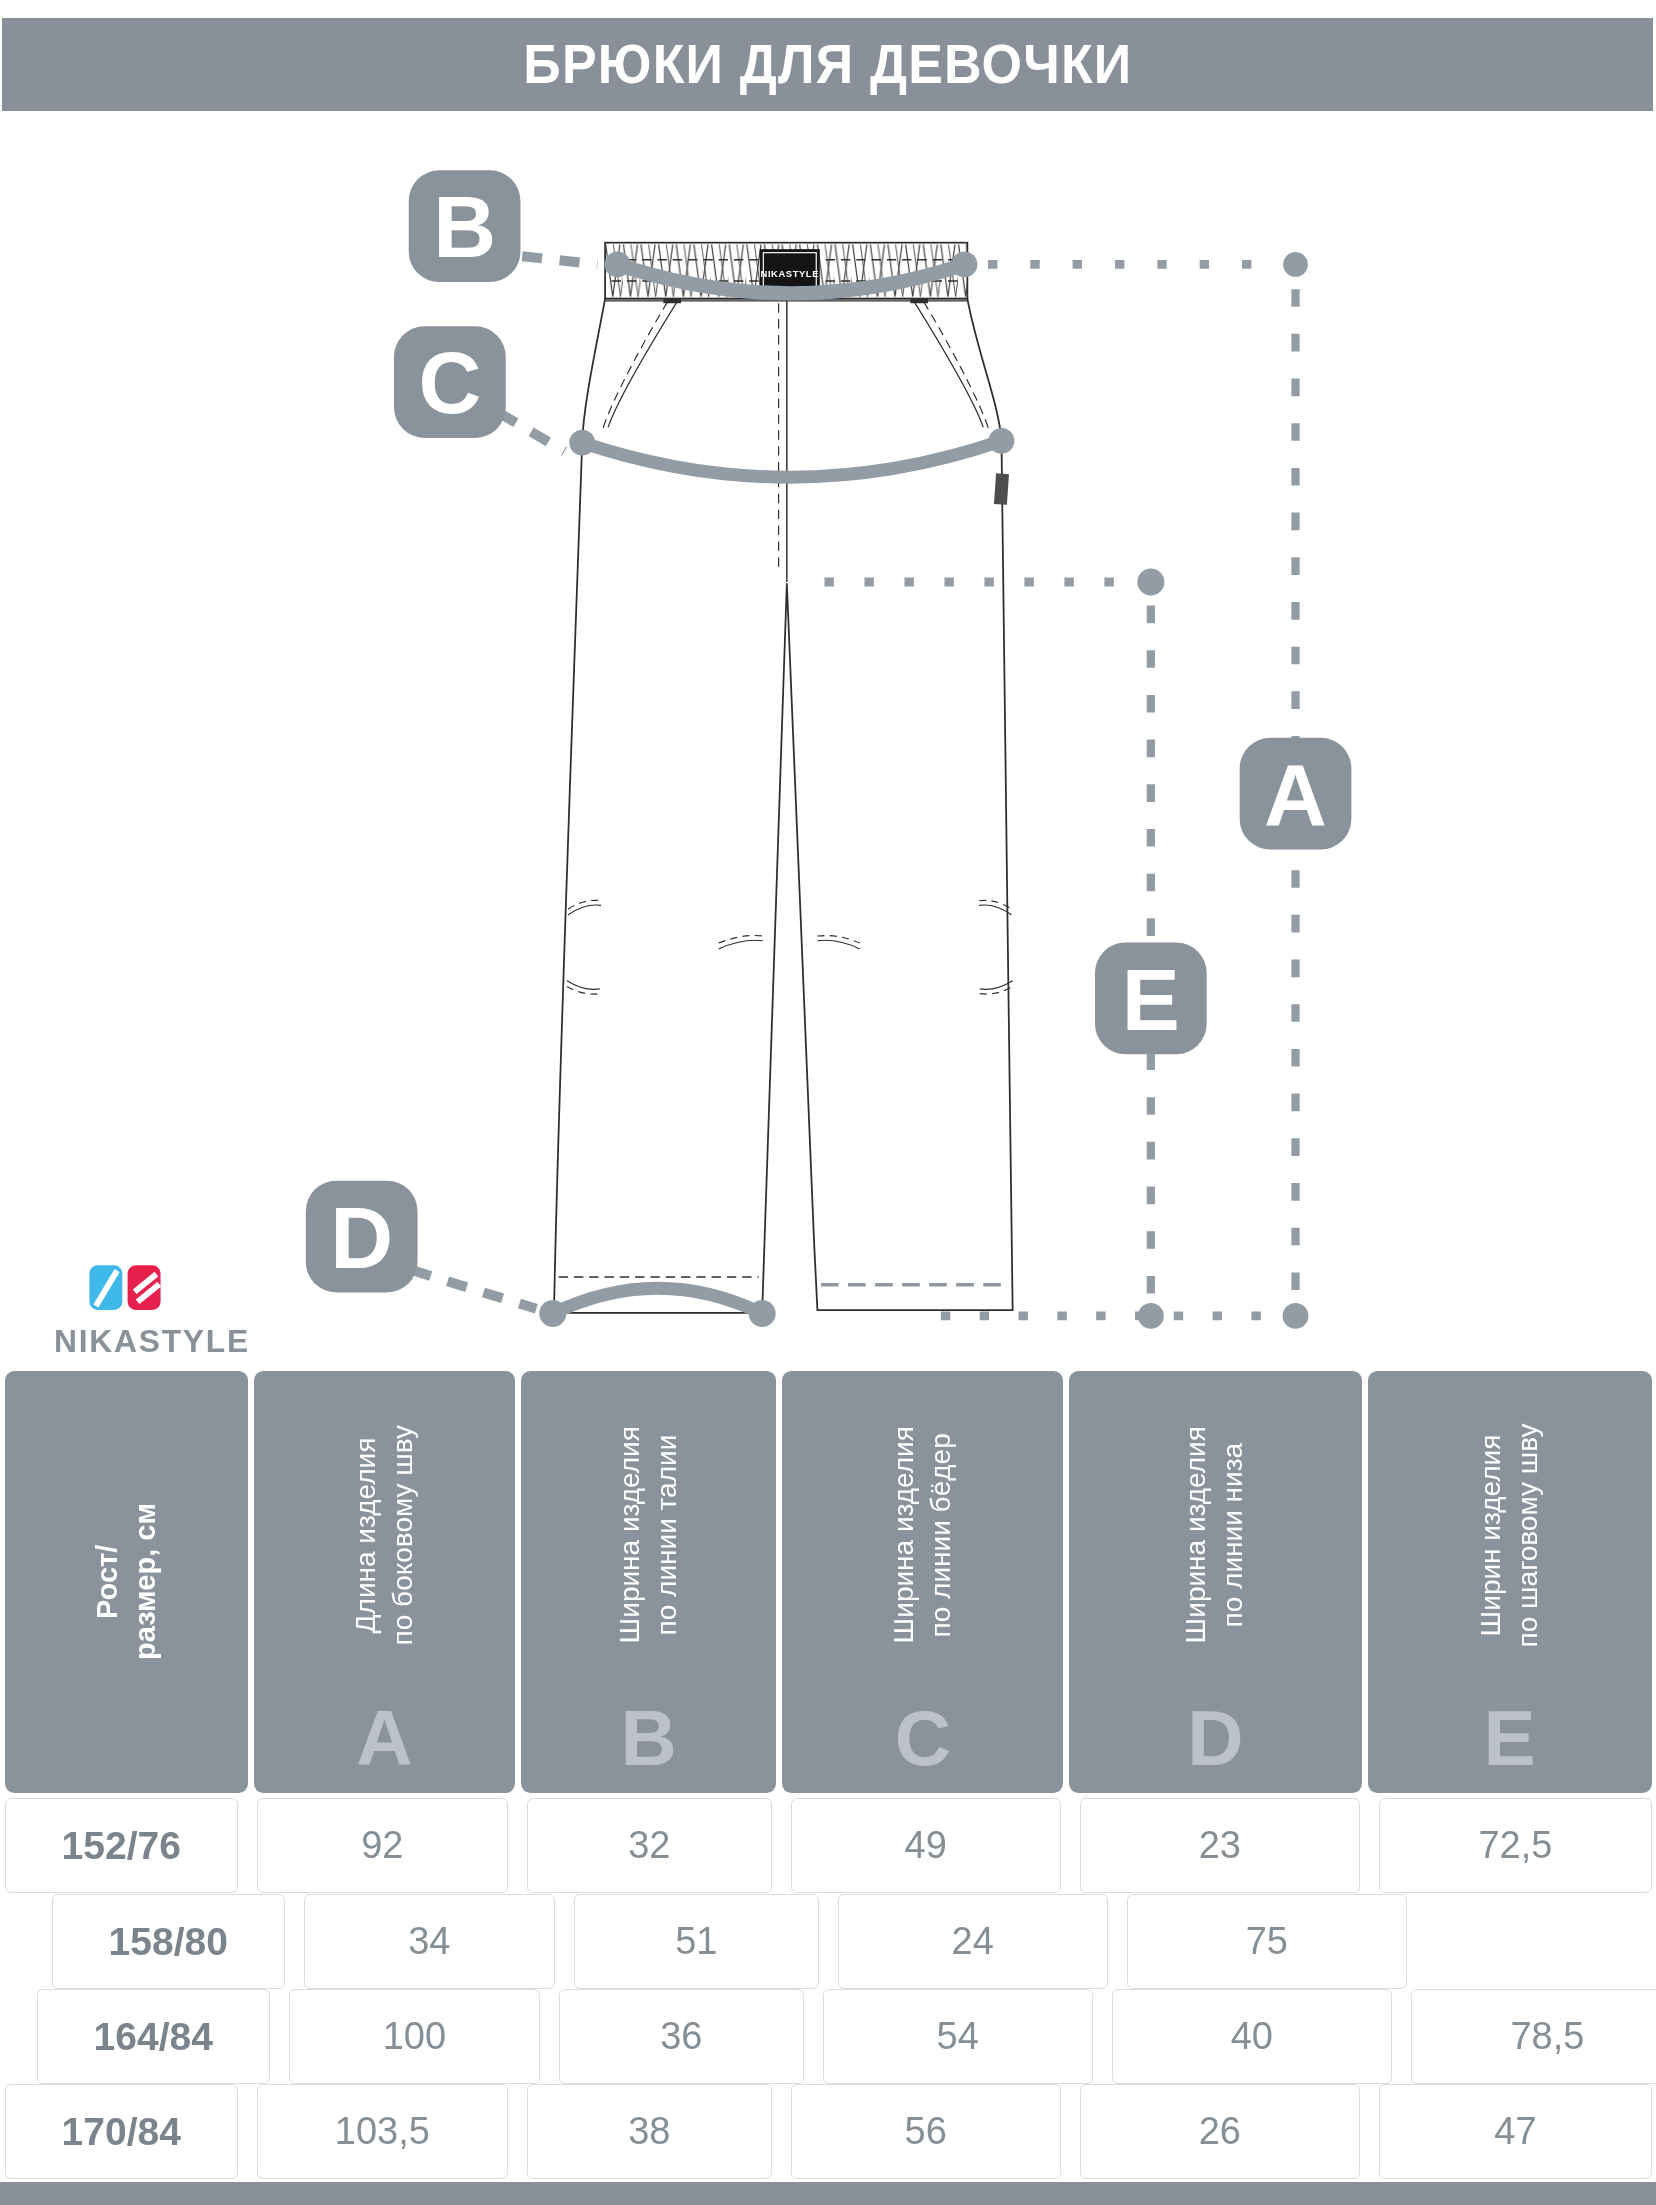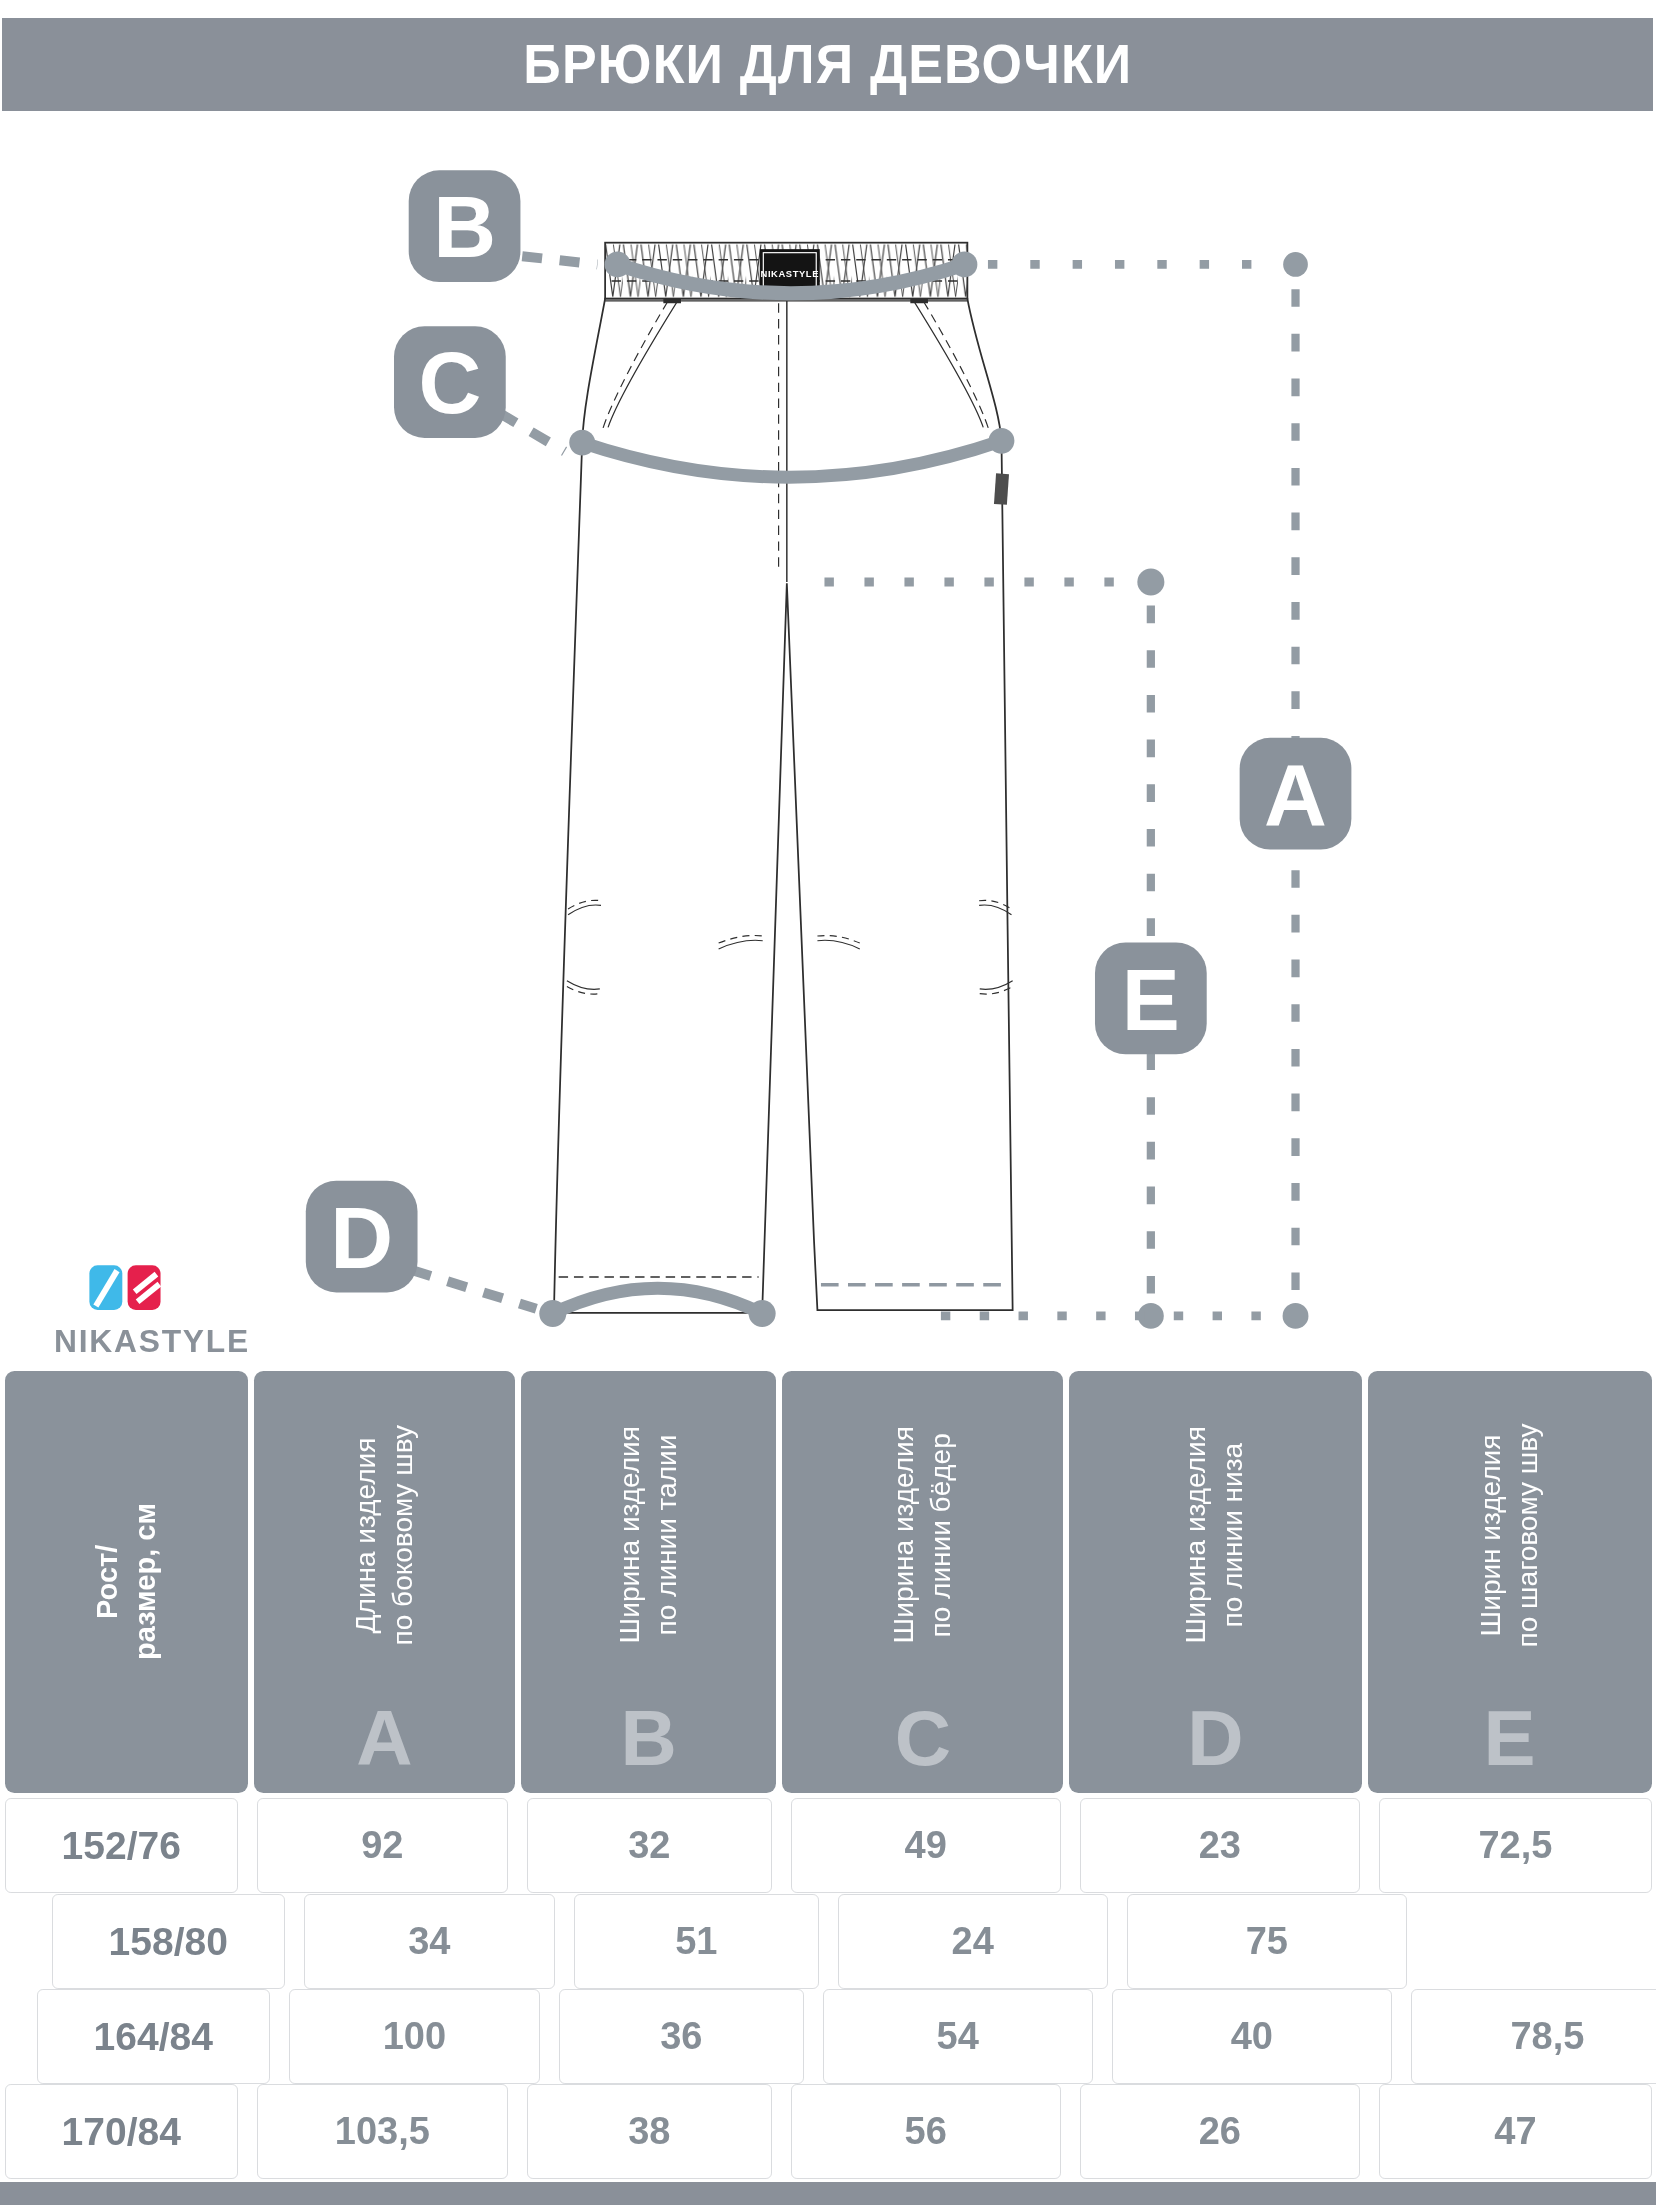--- a/index.html
+++ b/index.html
@@ -41,21 +41,21 @@
   .hcell .letter {
     position:absolute; bottom:9.4px; left:0; width:100%; text-align:center;
     font-size:78px; font-weight:bold; color:#BDC2C8;
   }
   .trow { display:grid; grid-template-columns:413fr 445fr 434fr 478fr 497fr 483fr;
     column-gap:19px; position:absolute; left:4.7px; width:1647px; height:95px; }
   .r0 { top:1798px; } .r1 { top:1894px;padding-left:47px; } .r2 { top:1989px;margin-left:32px; } .r3 { top:2084px; }
   .tcell {
     background:#ffffff; border:1.2px solid #DADCDF; border-radius:5.9px;
     display:flex; align-items:center; justify-content:center;
-    font-size:38px; color:#868E96;font-weight:bold;
+    font-size:38px; color:#868E96;
   }
   .tcell.size { font-weight:bold; color:#7B838C; font-size:39px; }
   #bottom-strip {
     position:absolute; left:0; top:2182px; width:1656px; height:23.5px;
     background:#8A9099;
   }
 </style>
 </head>
 <body>
 

